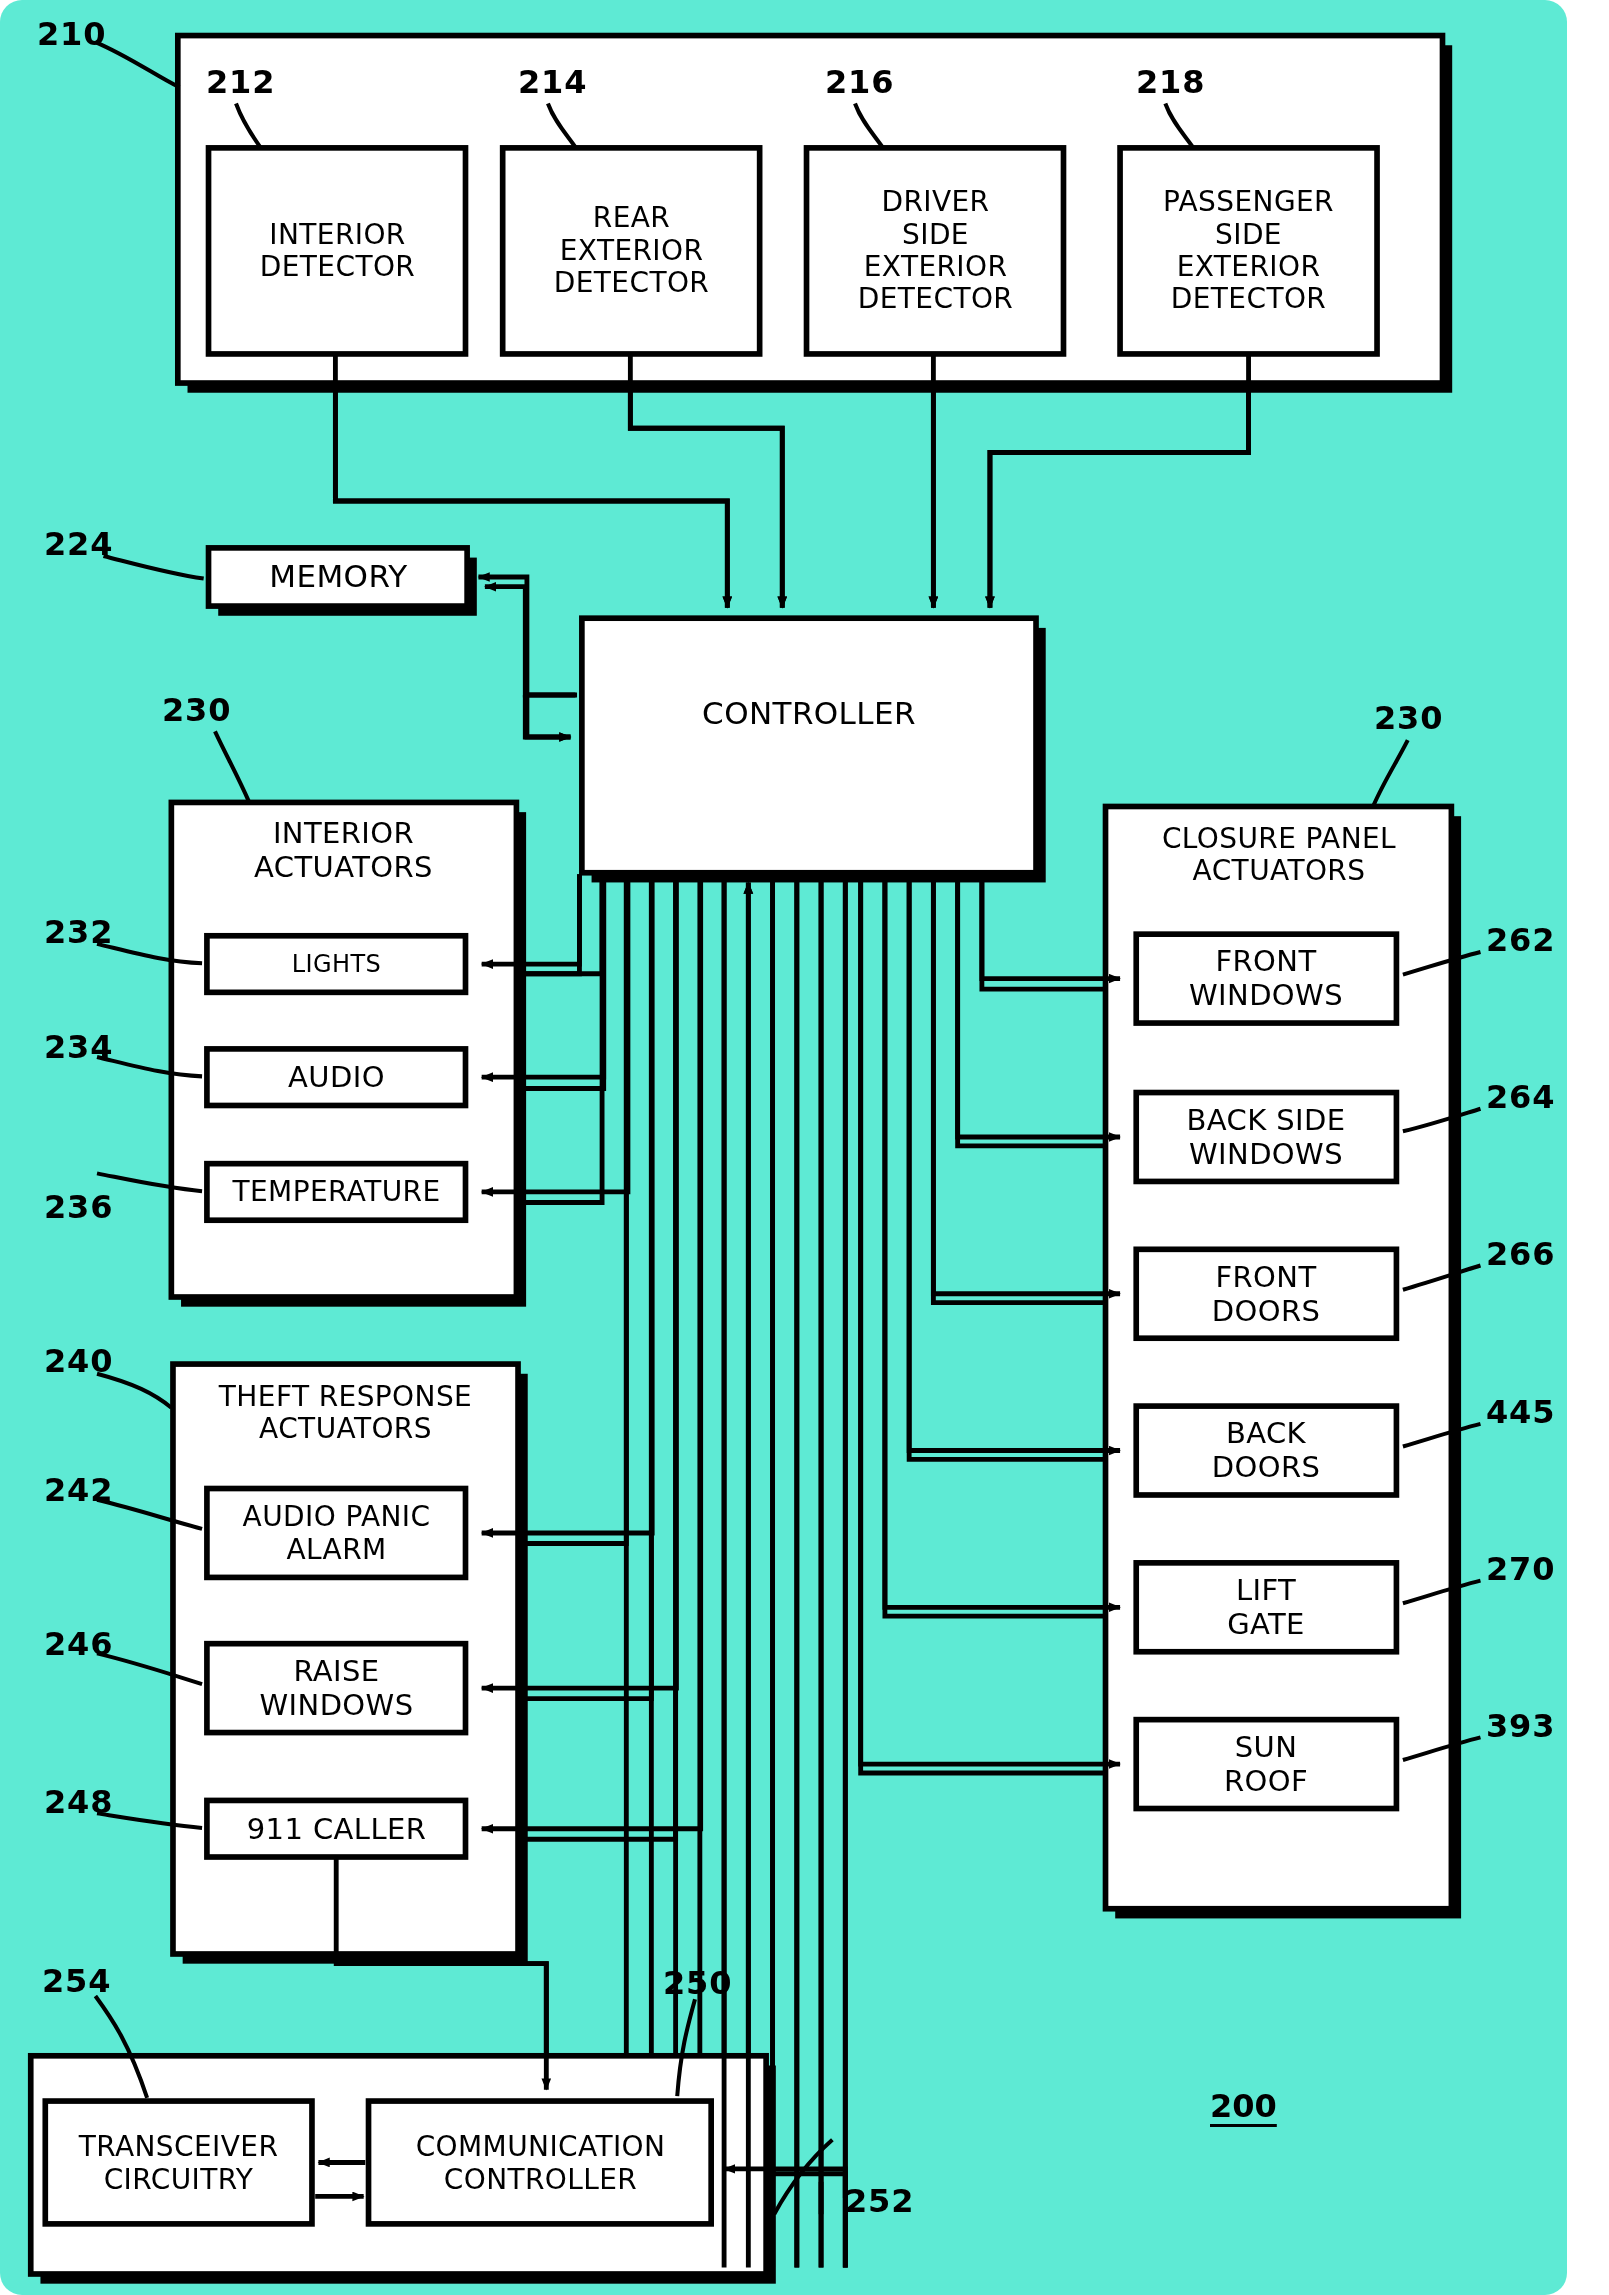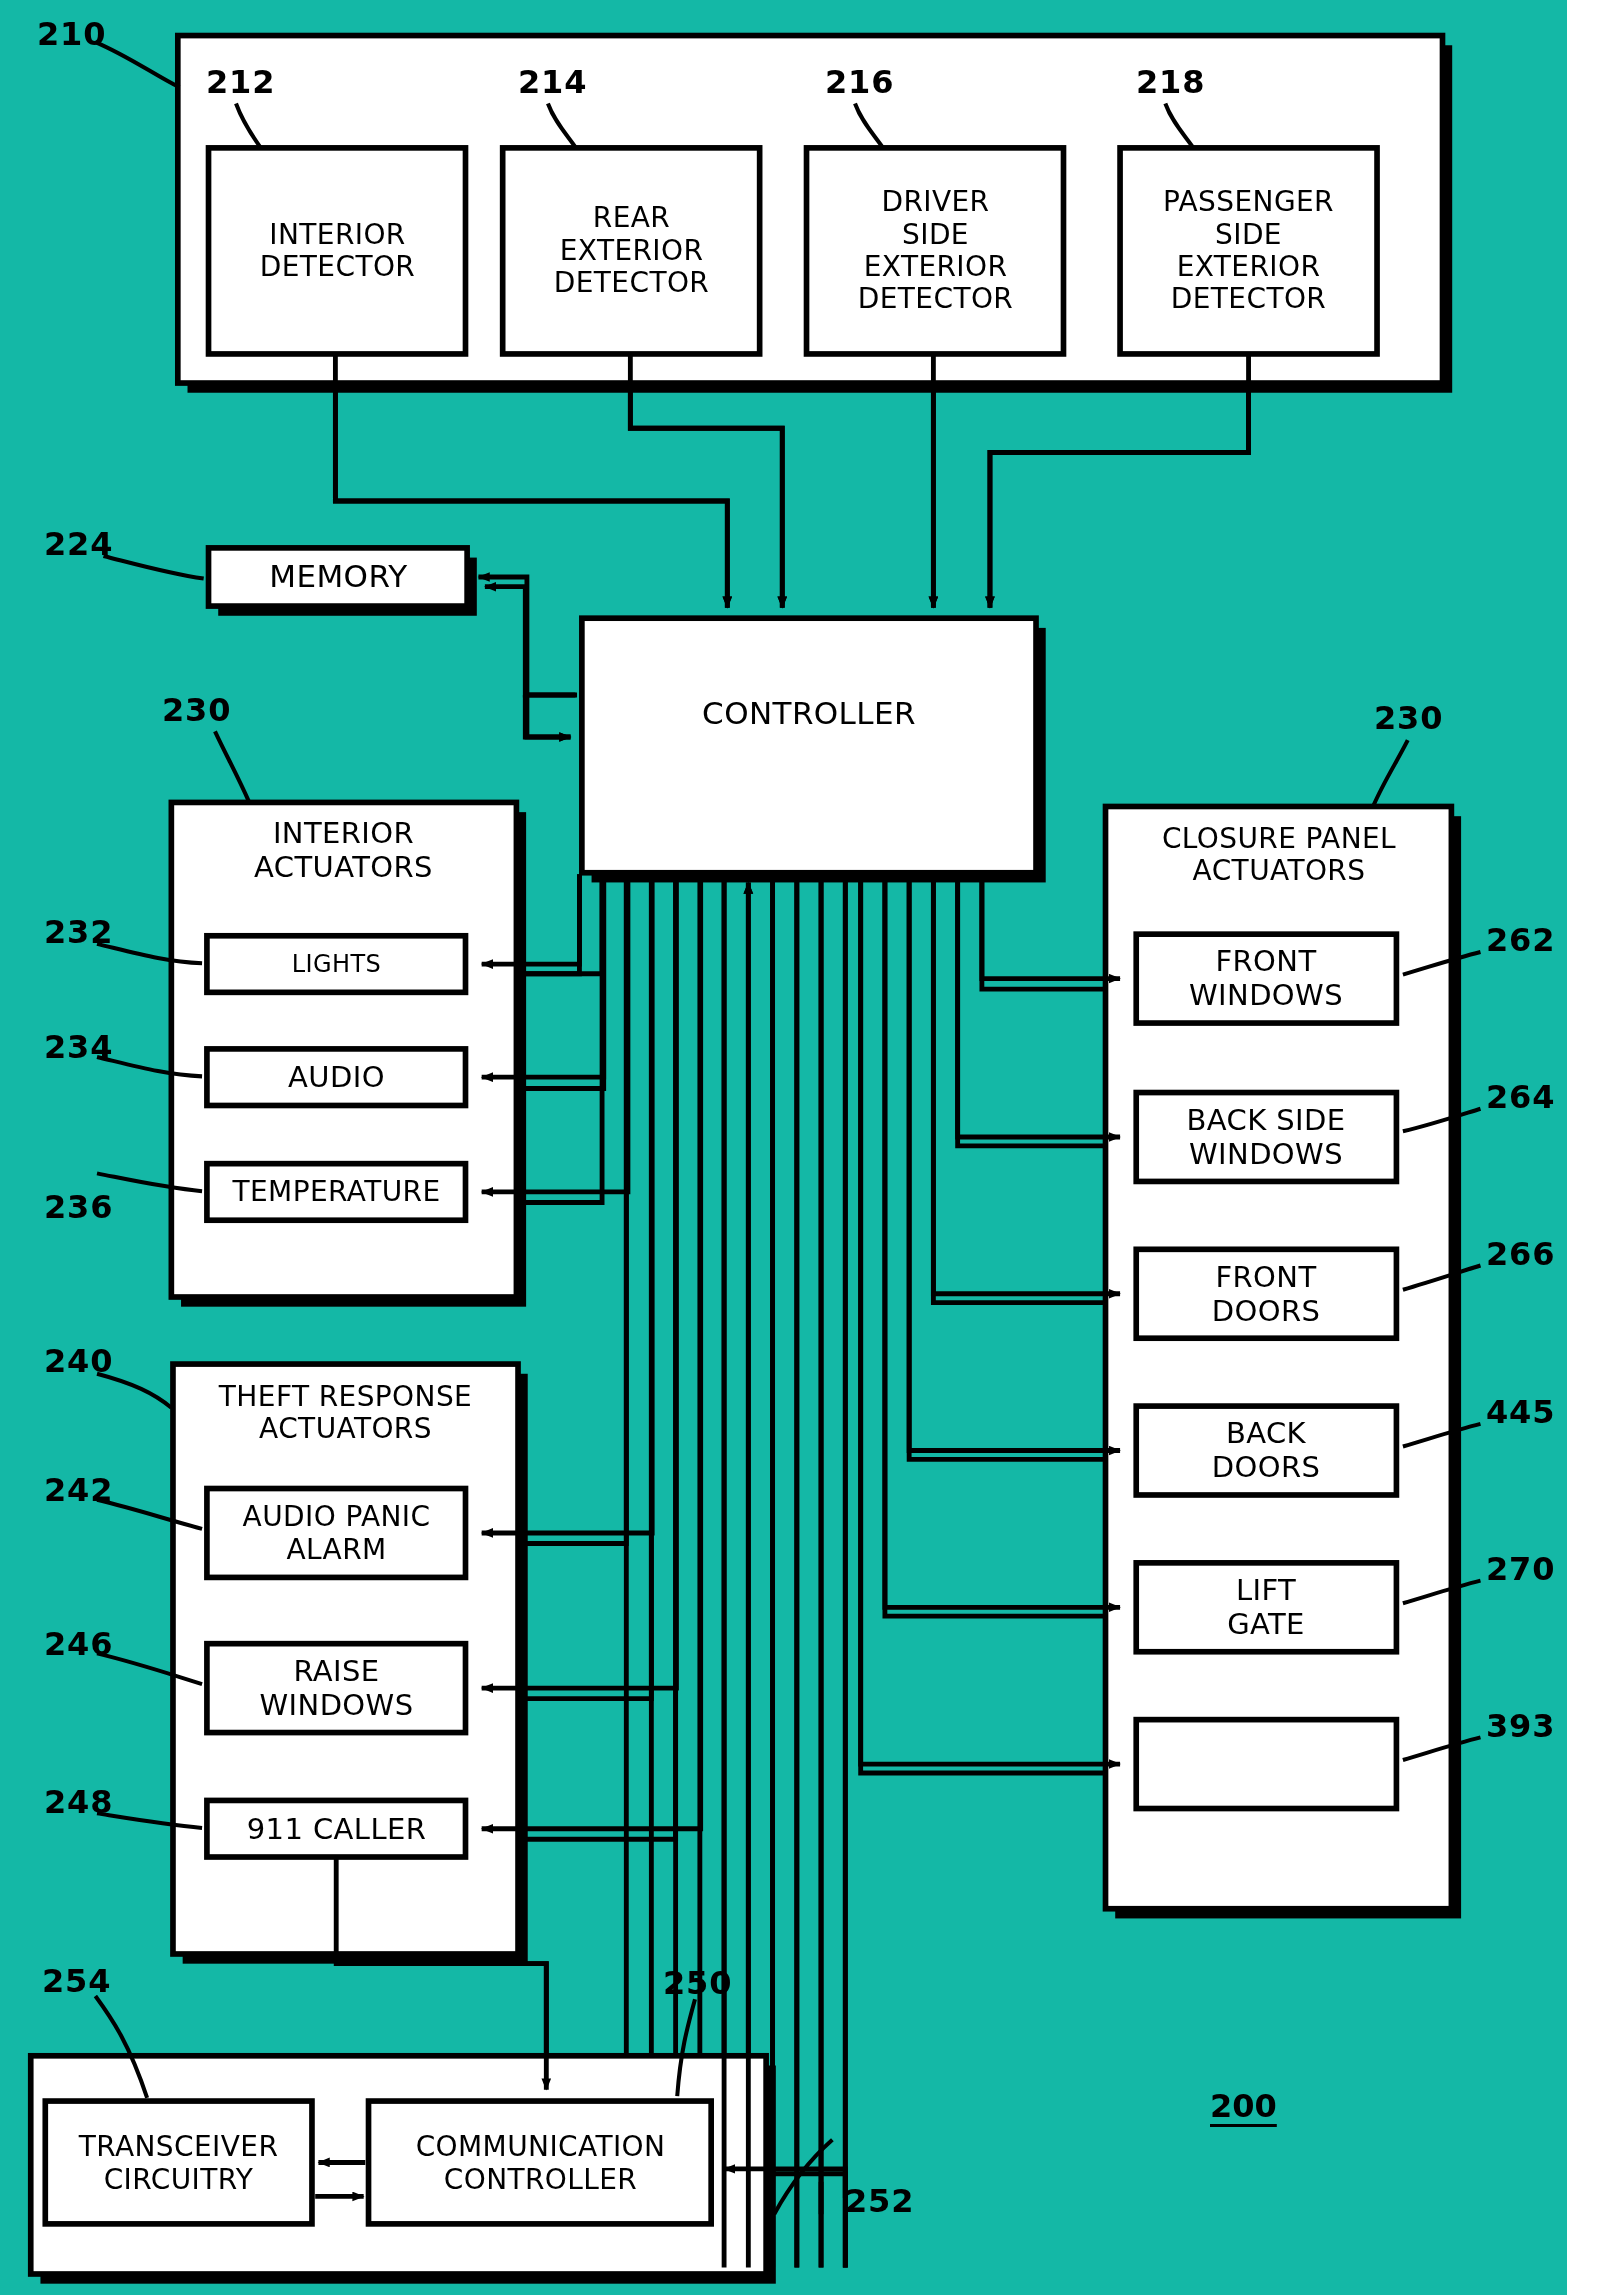--- a/index.html
+++ b/index.html
@@ -1,23 +1,24 @@
 <!DOCTYPE html>
 <html style="font-size:13px"><head>
 <meta charset="utf-8">
 <title>Vehicle Security System Block Diagram</title>
 <style>
   html,body{margin:0;padding:0;background:#ffffff;}
   #page{
     position:relative;
     width:1567px;
     height:2295px;
-    background:#14b8a6;
+    background:#5eead4;
     font-family:"DejaVu Sans", sans-serif;
     overflow:hidden;
+    border-radius:22px;
   }
   svg#canvas{position:absolute;left:0;top:0;width:1609px;height:2295px;}
 
   
   .boxtext{
     position:absolute;
     display:flex;
     align-items:center;
     justify-content:center;
     text-align:center;
@@ -340,20 +341,22 @@
   <div class="boxtext" style="left:1136px;top:934px;width:260px;height:89px;font-size:29px;">FRONT
 WINDOWS</div>
   <div class="boxtext" style="left:1136px;top:1093px;width:260px;height:89px;font-size:29px;">BACK SIDE
 WINDOWS</div>
   <div class="boxtext" style="left:1136px;top:1250px;width:260px;height:89px;font-size:29px;">FRONT
 DOORS</div>
   <div class="boxtext" style="left:1136px;top:1406px;width:260px;height:89px;font-size:29px;">BACK
 DOORS</div>
   <div class="boxtext" style="left:1136px;top:1563px;width:260px;height:89px;font-size:29px;">LIFT
 GATE</div>
+  <div class="boxtext" style="left:1136px;top:1720px;width:260px;height:89px;font-size:29px;">SUN
+ROOF</div>
 
   <div class="lbl" style="left:42px;top:1962px;">254</div>
   <div class="lbl" style="left:663px;top:1964px;">250</div>
   <div class="lbl" style="left:845px;top:2182px;">252</div>
   <div class="boxtext" style="left:45px;top:2102px;width:267px;height:123px;font-size:28px;">TRANSCEIVER
 CIRCUITRY</div>
   <div class="boxtext" style="left:369px;top:2102px;width:343px;height:123px;font-size:28px;">COMMUNICATION
 CONTROLLER</div>
 
   <div class="fignum" style="left:1210px;top:2087px;">200</div>

